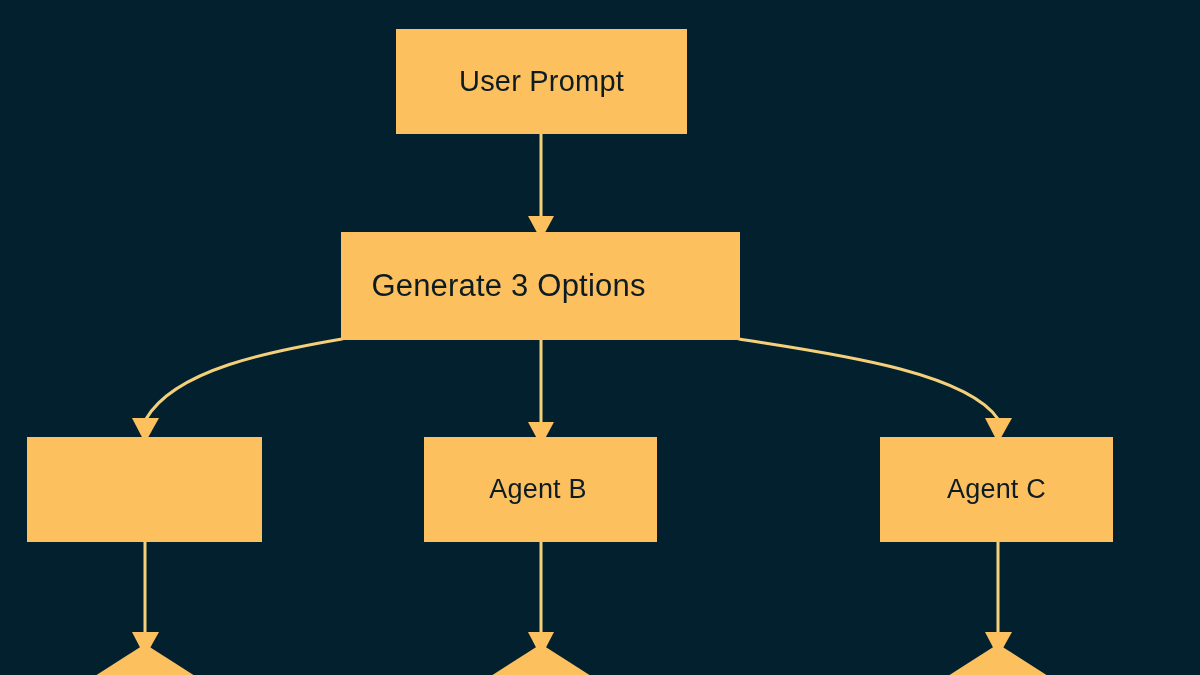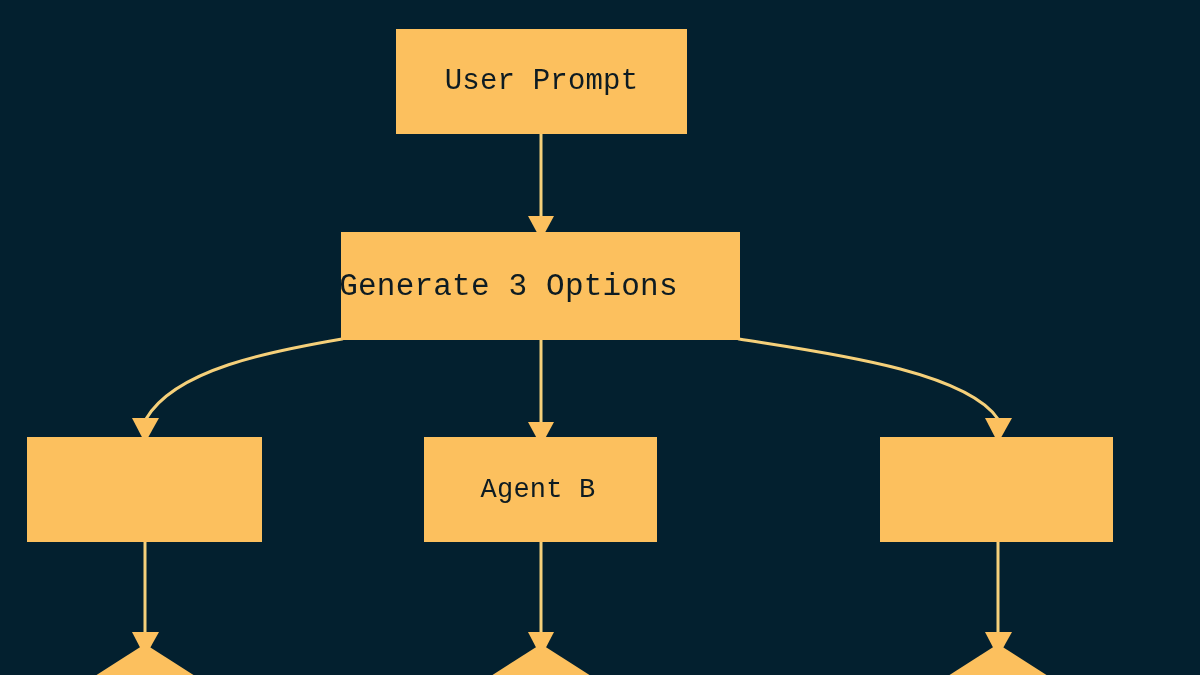--- a/index.html
+++ b/index.html
@@ -22,21 +22,21 @@
     top: 0;
     width: 1200px;
     height: 675px;
   }
   .node-label {
     position: absolute;
     display: flex;
     align-items: center;
     justify-content: center;
     color: #0d1b22;
-    font-family: Liberation Mono, monospace;
+    font-family: Liberation Sans, sans-serif;
     font-weight: 400;
     letter-spacing: 0.2px;
     white-space: nowrap;
     pointer-events: none;
   }
   .lbl-user-prompt { font-size: 29px; }
   .lbl-generate    { font-size: 31px; }
   .lbl-agent       { font-size: 27px; }
 </style>
 </head>
@@ -99,14 +99,15 @@
     </g>
   </svg>
 
   <div class="node-label lbl-user-prompt" style="left:396px; top:29px; width:291px; height:105px;">User Prompt</div>
 
   <div class="node-label lbl-generate" style="left:341px; top:232px; width:335px; height:108px;">Generate 3 Options</div>
 
 
   <div class="node-label lbl-agent" style="left:424px; top:437px; width:228px; height:105px;">Agent B</div>
 
+  <div class="node-label lbl-agent" style="left:880px; top:437px; width:233px; height:105px;">Agent C</div>
 
 </div>
 
 </body></html>

